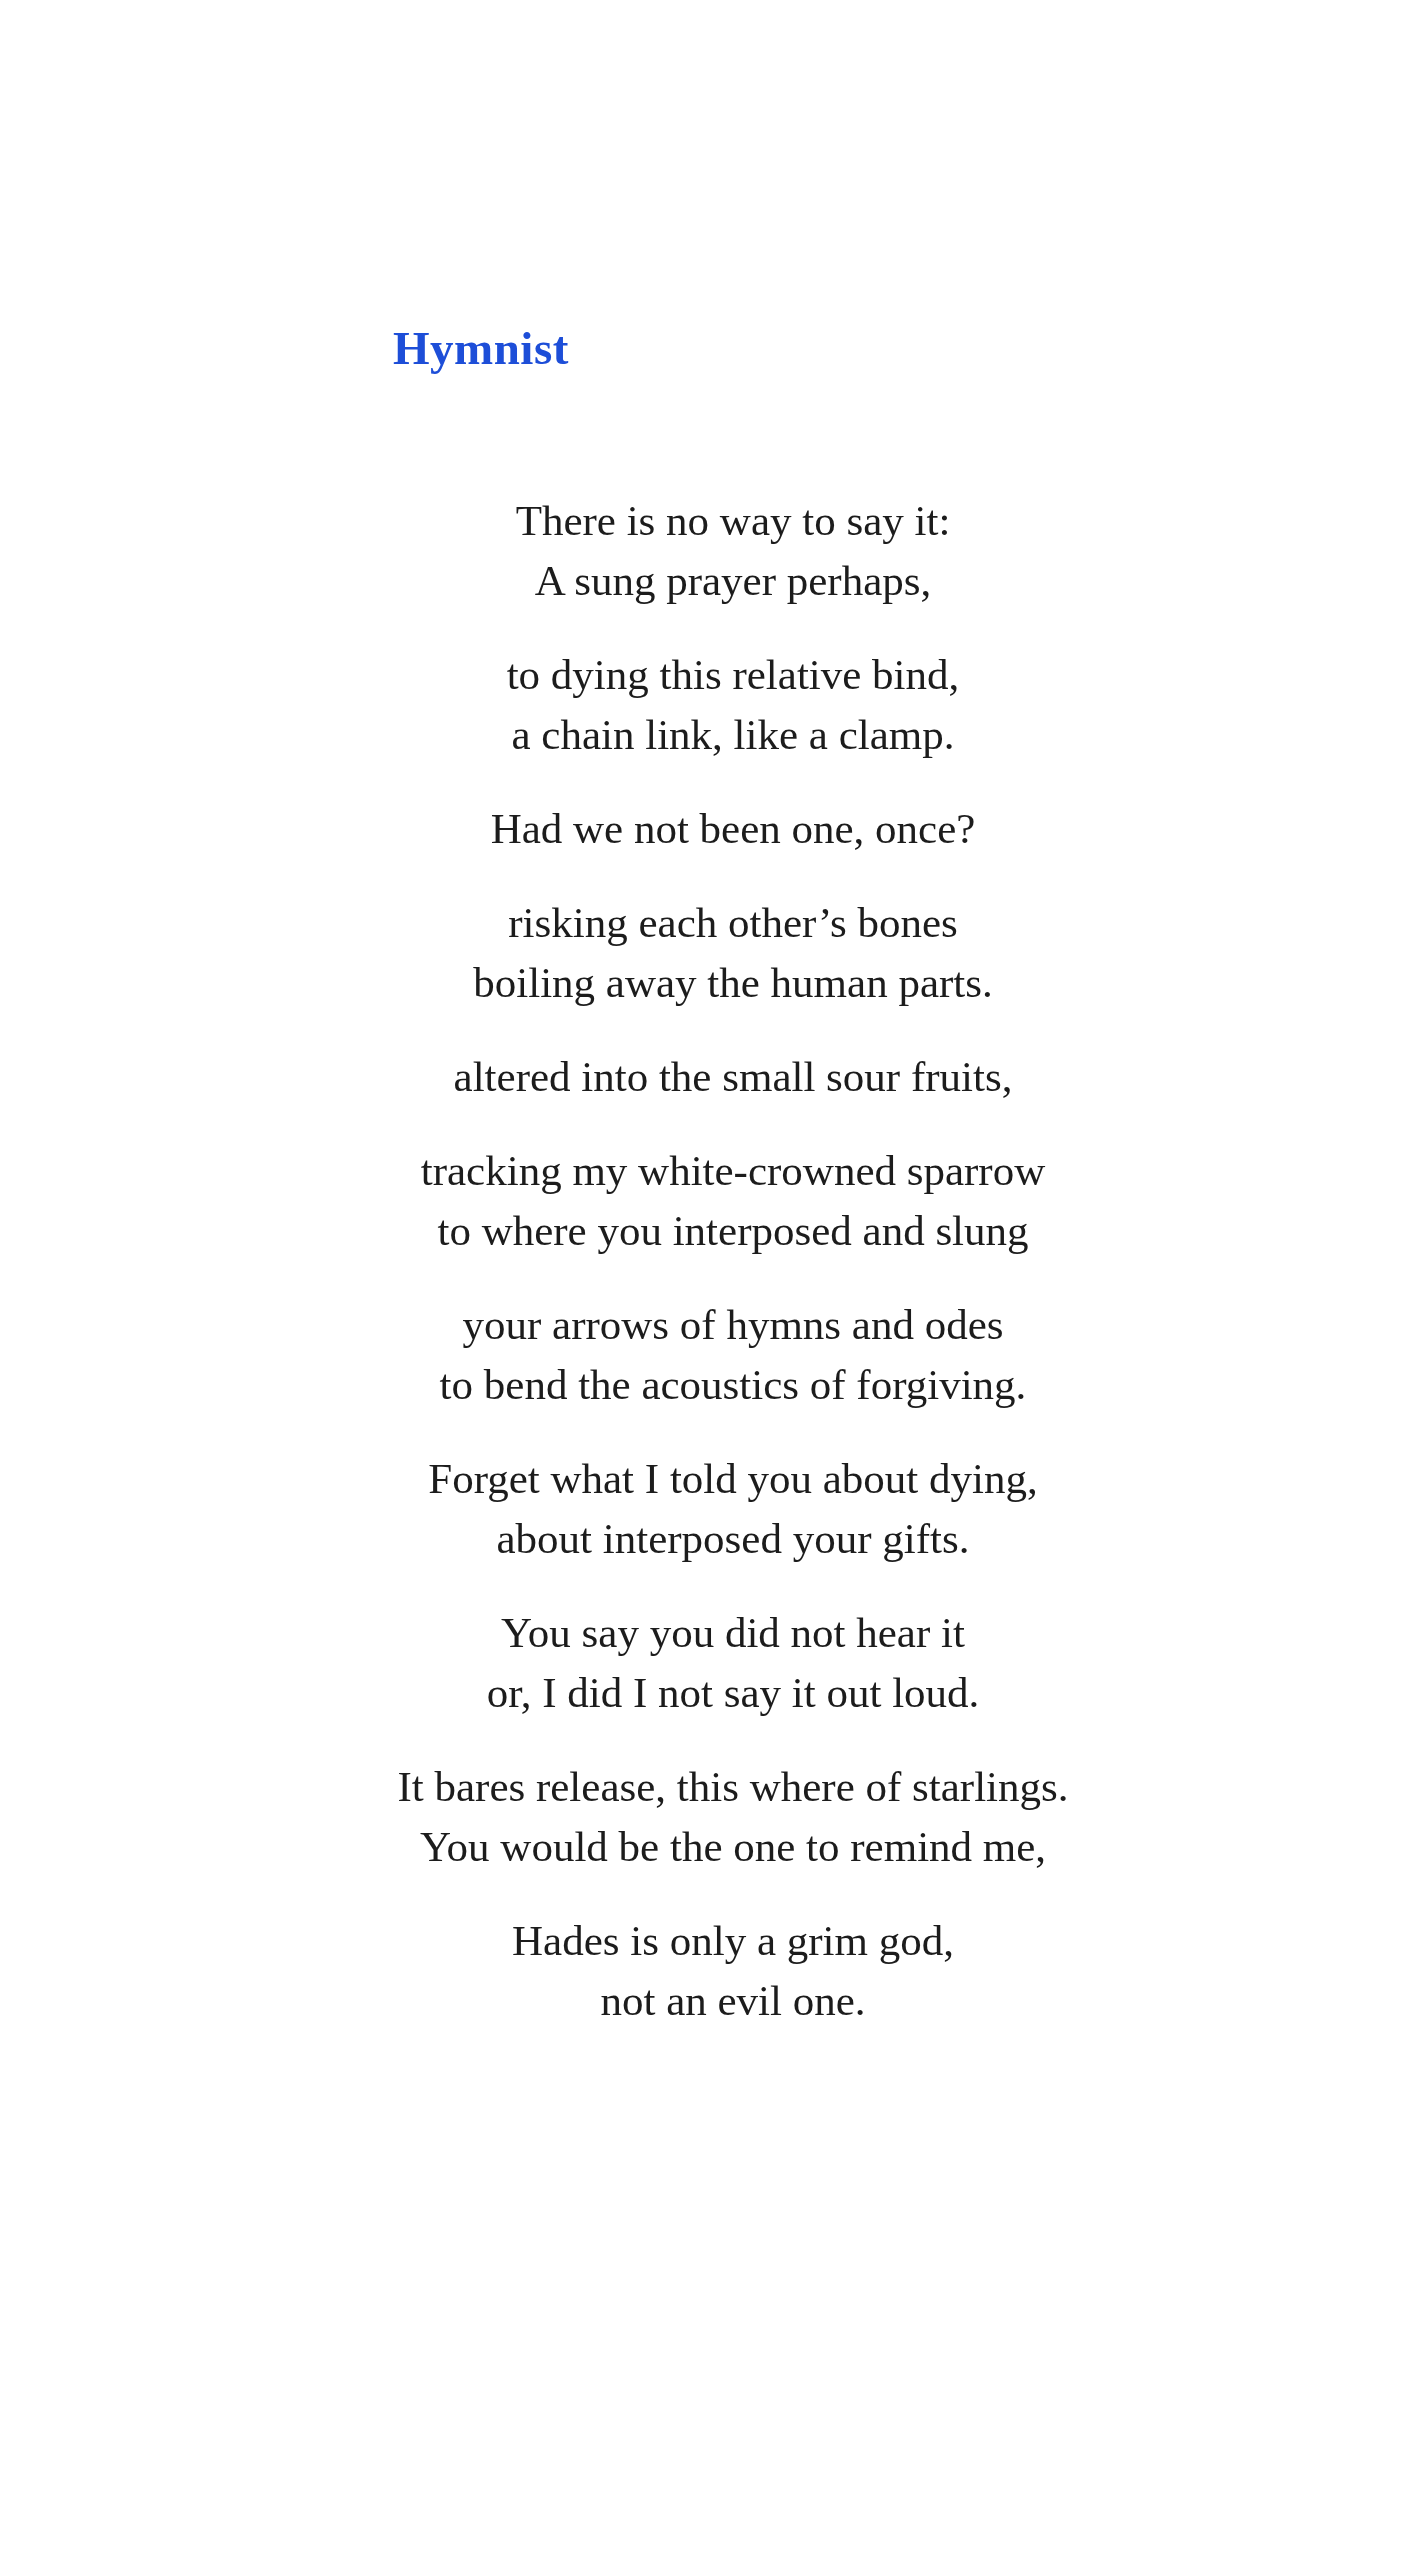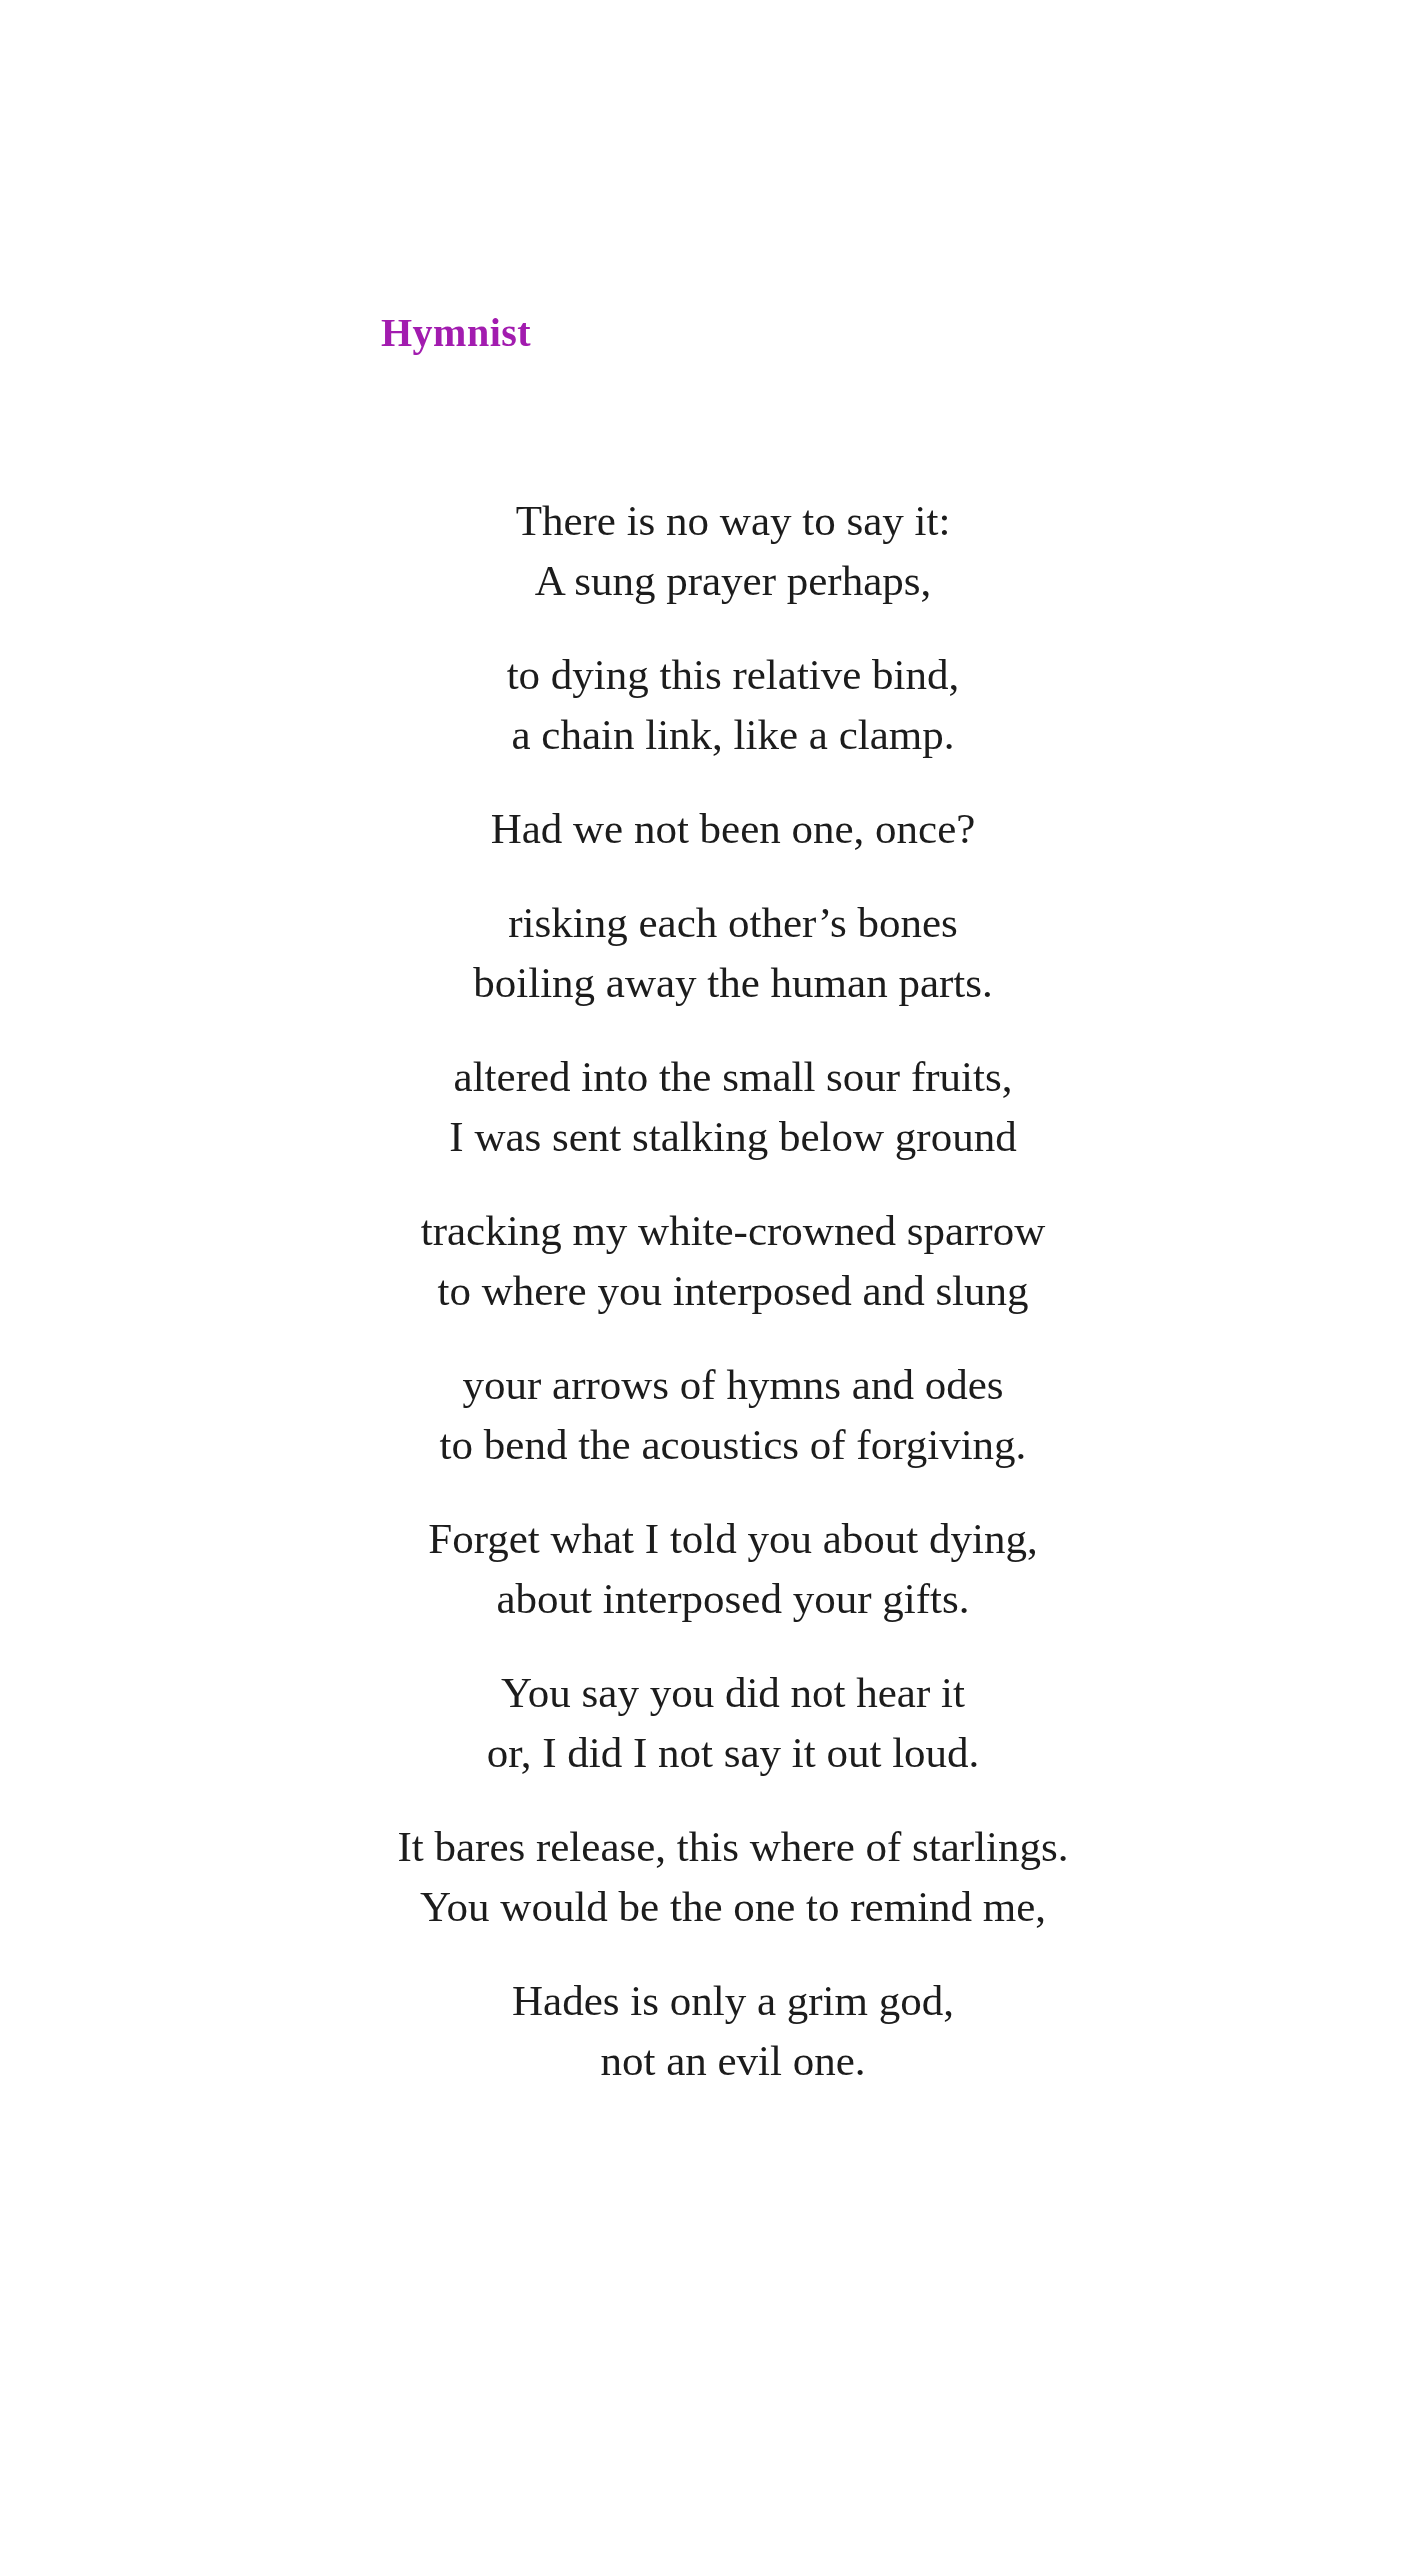--- a/index.html
+++ b/index.html
@@ -17,26 +17,26 @@
   }
   .page {
     position: absolute;
     inset: 0;
     background: #ffffff;
   }
   .poem-title {
     position: absolute;
     left: 377px;
     top: 309px;
-    margin: 4px;
-    font-size: 40px;
+    margin: 16px;
+    font-size: 47px;
     font-weight: 700;
     line-height: 1;
     letter-spacing: 0.5px;
-    color: #a21caf;
+    color: #1d4ed8;
   }
   .poem-body {
     position: absolute;
     left: 377px;
     top: 491px;
     width: 712px;
     font-size: 43px;
     font-weight: 400;
     line-height: 60px;
     color: #1c1c1c;
@@ -75,21 +75,20 @@
     </p>
 
     <p class="stanza">
       <span class="poem-line">risking each other’s bones</span>
       <span class="poem-line">boiling away the human parts.</span>
     </p>
 
 
     <p class="stanza">
       <span class="poem-line">altered into the small sour fruits,</span>
-      <span class="poem-line">I was sent stalking below ground</span>
     </p>
 
     <p class="stanza">
       <span class="poem-line">tracking my white-crowned sparrow</span>
       <span class="poem-line">to where you interposed and slung</span>
     </p>
 
     <p class="stanza">
       <span class="poem-line">your arrows of hymns and odes</span>
       <span class="poem-line">to bend the acoustics of forgiving.</span>

